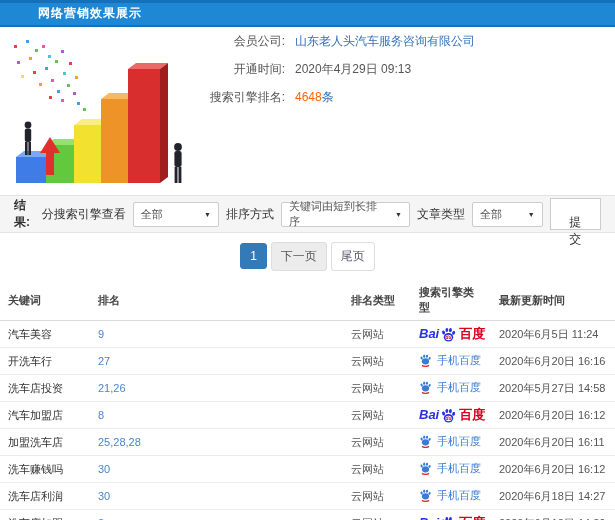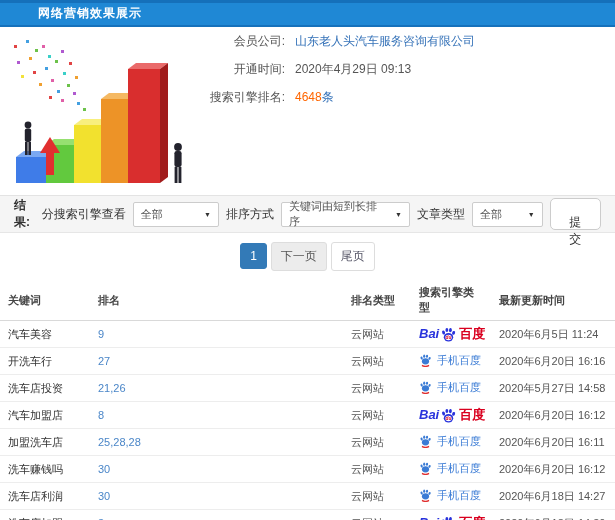--- a/index.html
+++ b/index.html
@@ -26,21 +26,21 @@
   .filter-bar { height:38px; background:#f5f5f5; border-top:1px solid #e3e3e3; border-bottom:1px solid #e6e6e6;
     display:flex; align-items:center; padding:0 14px; }
   .result-label { font-size:12px; font-weight:bold; color:#333; }
   .filter-group { margin-left:auto; display:flex; align-items:center; gap:7px; }
   .filter-label { font-size:12px; font-weight:normal; color:#333; white-space:nowrap; }
   .select-box { display:inline-flex; align-items:center; justify-content:space-between;
     height:25px; border:1px solid #ccc; border-radius:2px; background:#fff;
     font-size:11px; color:#555; padding:0 7px; cursor:pointer; }
   .select-box .caret { font-size:7px; color:#333; margin-left:8px; }
   .sel-engine { width:88px; } .sel-sort { width:132px; } .sel-article { width:72px; }
-  .submit-btn { height:26px; padding:15px 13px; background:#fff; border:1px solid #ccc; border-radius:5px;
+  .submit-btn { height:26px; padding:15px 13px; background:#fff; border:1px solid #ccc; border-radius:0;
     font-size:12px; color:#333; cursor:pointer; font-family:inherit; }
 
   
   .pagination { height:46px; display:flex; align-items:center; justify-content:center; gap:4px; }
   .page-btn { display:inline-block; min-width:26px; text-align:center; padding:5px 9px;
     font-size:12px; border:1px solid #ddd; background:#fff; color:#556; border-radius:3px;
     cursor:pointer; text-decoration:none; }
   .page-btn.active { background:#337ab7; border-color:#337ab7; color:#fff; }
   .page-btn.next { background:#ececec; color:#555; }
 

